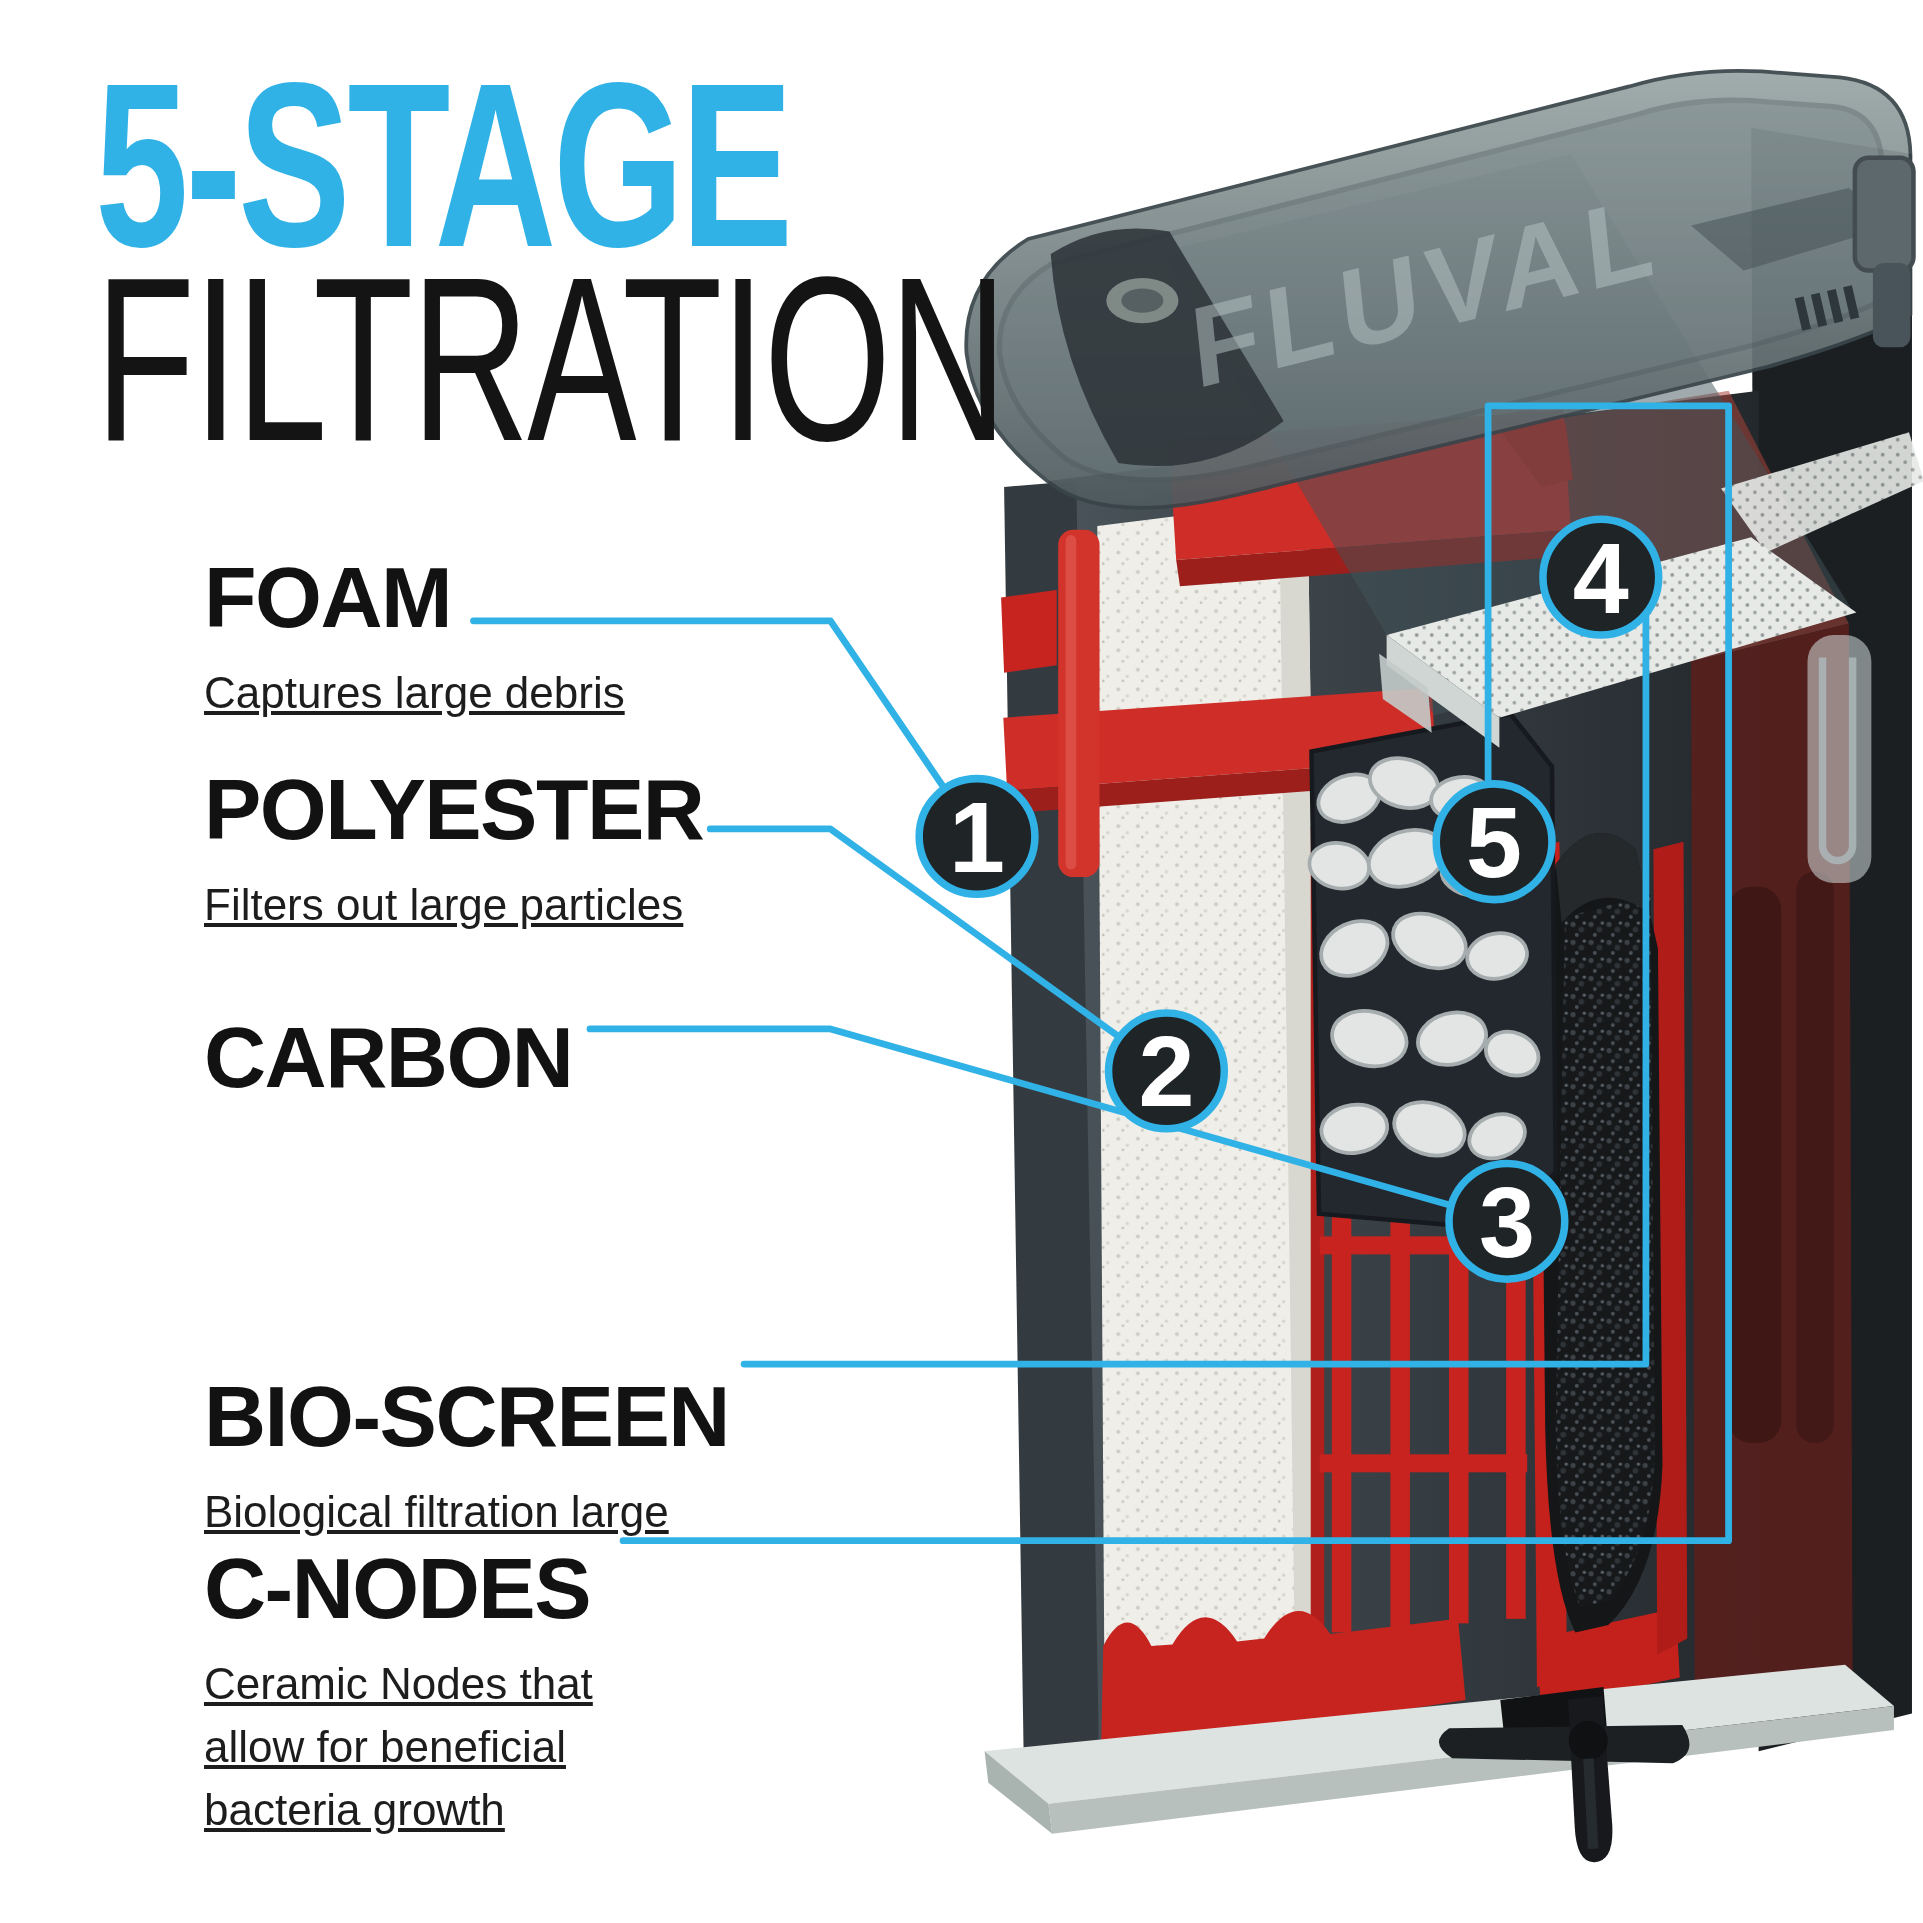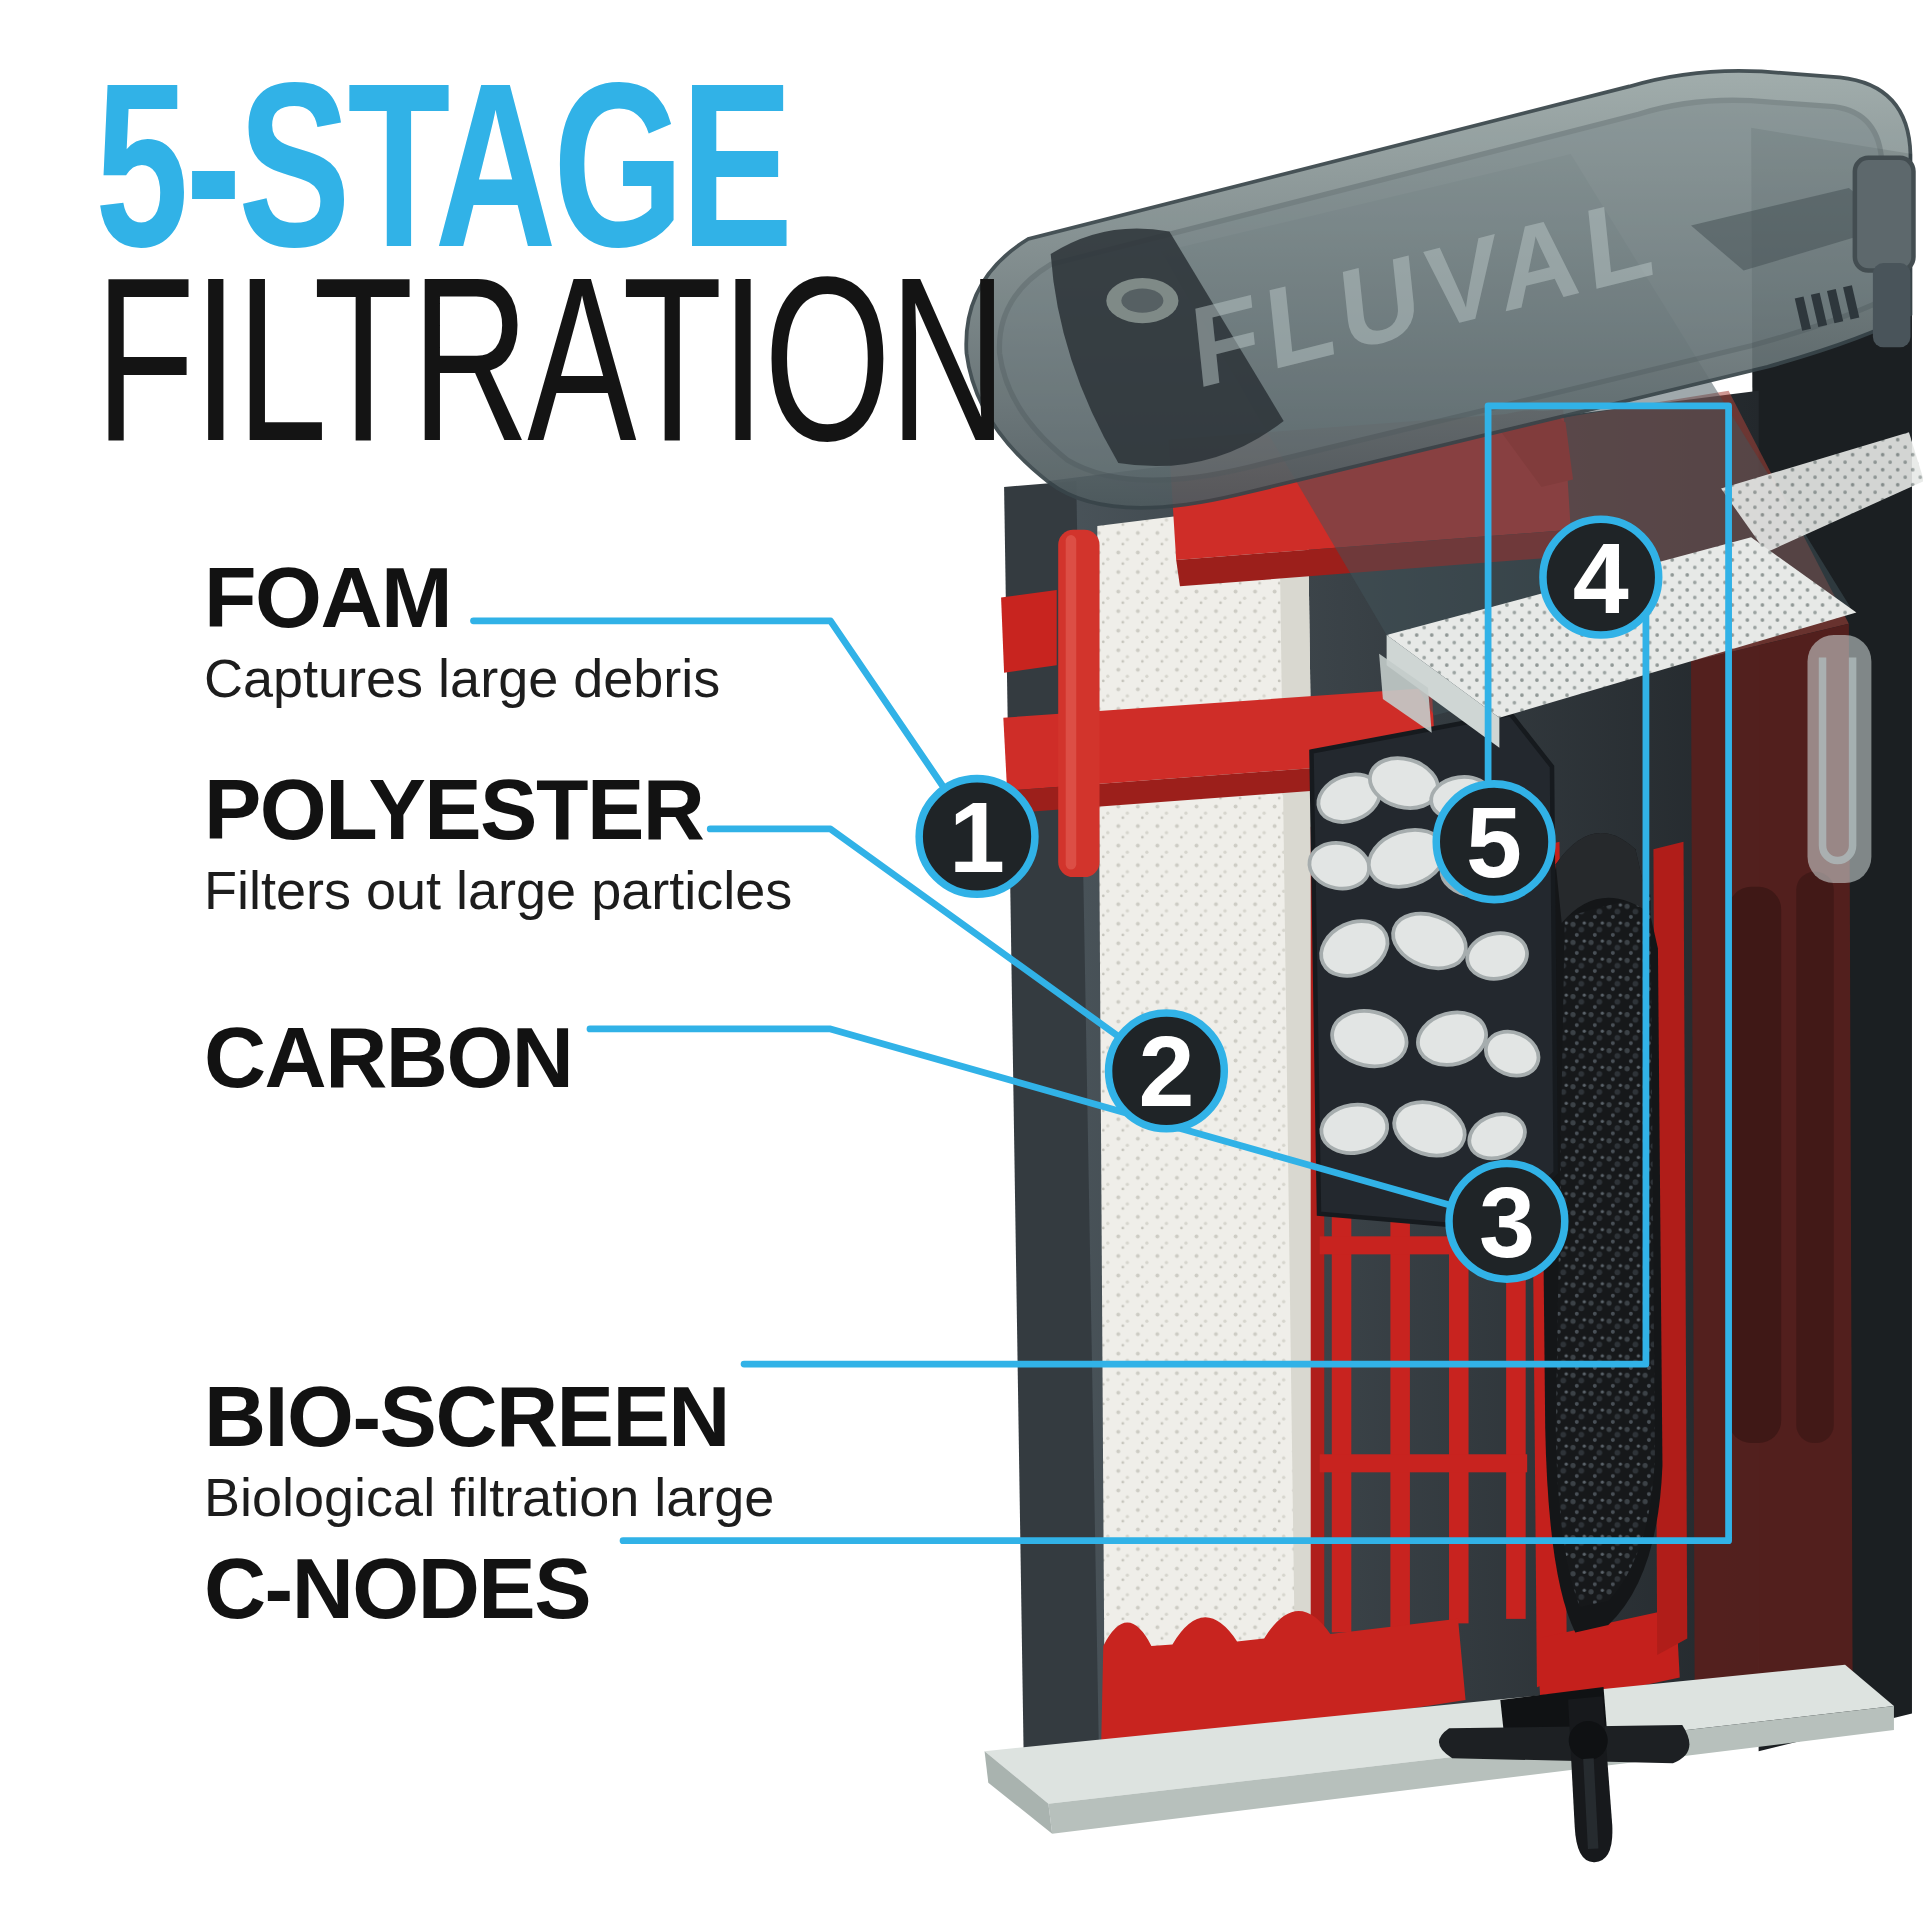--- a/index.html
+++ b/index.html
@@ -10,22 +10,22 @@
   .title-line{position:absolute;left:95px;line-height:1;white-space:nowrap;
               transform-origin:0 0;margin:0;}
   #title-1{top:48px;font-size:234px;font-weight:800;letter-spacing:-4.5px;color:#31b2e7;
            transform:scaleX(0.72);}
   #title-2{top:242px;font-size:234px;font-weight:400;letter-spacing:-3px;color:#141414;
            transform:scaleX(0.70);}
 
   .stage{position:absolute;left:204px;}
   .stage h2{margin:0;font-size:86px;font-weight:700;letter-spacing:-1.5px;color:#121212;
             line-height:86px;white-space:nowrap;}
-  .stage p{margin:7px 0 0 0;font-size:54px;font-weight:400;color:#1d1d1d;
-           line-height:63px;white-space:pre-line;}
+  .stage p{margin:21px 0 0 0;font-size:44px;font-weight:400;color:#1d1d1d;
+           line-height:63px;white-space:pre-line;text-decoration:underline;}
   #stage-1{top:554px;}
   #stage-2{top:766px;}
   #stage-3{top:1014px;}
   #stage-4{top:1373px;}
   #stage-5{top:1545px;}
 
   .badge-num{font-family:"Liberation Sans","DejaVu Sans",sans-serif;font-size:134px;
              font-weight:700;fill:#ffffff;}
   .brand-text{font-family:"Liberation Sans","DejaVu Sans",sans-serif;font-size:150px;
               font-weight:700;letter-spacing:10px;fill:#b9c6c6;opacity:.5;}
@@ -243,16 +243,19 @@
   </div>
   <div class="stage" id="stage-3">
     <h2>CARBON</h2>
   </div>
   <div class="stage" id="stage-4">
     <h2>BIO-SCREEN</h2>
     <p>Biological filtration large</p>
   </div>
   <div class="stage" id="stage-5">
     <h2>C-NODES</h2>
+    <p>Ceramic Nodes that
+allow for beneficial
+bacteria growth</p>
   </div>
 
 </div>
 
 
 </body></html>

